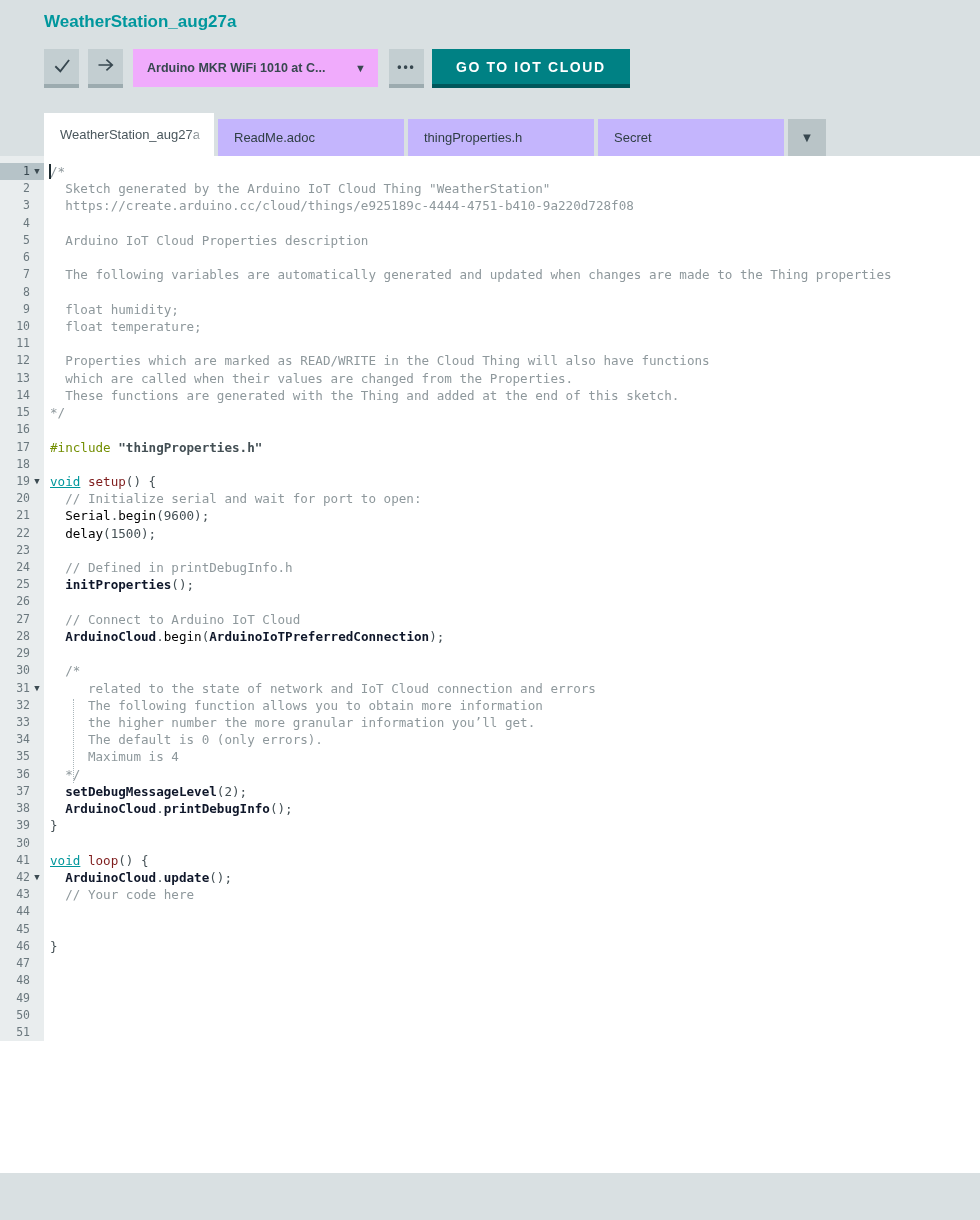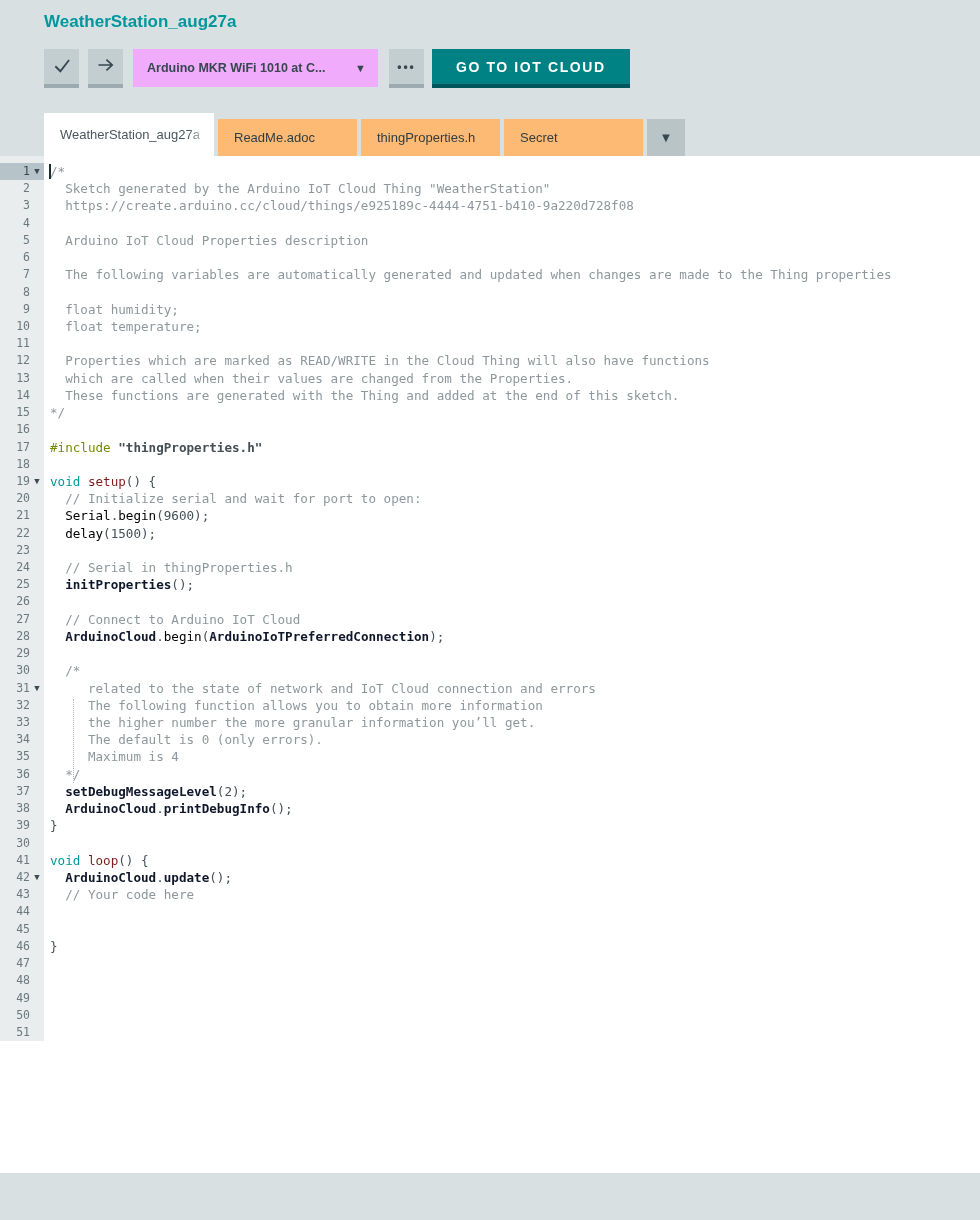--- a/index.html
+++ b/index.html
@@ -18,21 +18,21 @@
   .board-select .val { font-size:12.5px; font-weight:bold; color:#37474f; flex:1; white-space:nowrap; overflow:hidden; }
   .caret { color:#37474f; font-size:11px; line-height:1; }
   .more-btn { margin-left:11px; }
   .more-btn .dots { color:#37474f; font-size:12px; font-weight:bold; letter-spacing:2px; line-height:1; }
   .cloud-btn { margin-left:8px; height:39px; background:#008184; border:none; border-bottom:4px solid #00575b;
                color:#ffffff; font-family:"Liberation Sans",sans-serif; font-size:14px; font-weight:bold;
                letter-spacing:1.6px; padding:0 24px; cursor:pointer; }
 
   
   .tabbar { margin-left:44px; margin-top:25px; height:43px; display:flex; align-items:flex-end; }
-  .tab { width:139px; height:37px; background:#fdba74; margin-right:4px; display:flex; align-items:center;
+  .tab { width:186px; height:37px; background:#c4b5fd; margin-right:4px; display:flex; align-items:center;
          padding-left:16px; cursor:pointer; position:relative; }
   .tab .tab-label { font-size:13px; color:#2f3e44; white-space:nowrap; overflow:hidden; }
   .tab.active { width:170px; height:43px; background:#ffffff; }
   .tab.active .tab-label { color:#49565c; max-width:146px; }
   .tab.active .fade { position:absolute; right:0; top:0; width:26px; height:100%;
                       background:linear-gradient(to right, rgba(255,255,255,0), #ffffff 80%); }
   .tab-overflow { width:38px; height:37px; background:#b9c4c7; display:flex; align-items:center;
                   justify-content:center; cursor:pointer; }
   .tab-overflow .caret { font-size:13px; }
 
@@ -43,21 +43,21 @@
   .grow .num { width:30px; text-align:right; font-size:11.5px; color:#6b787e; }
   .grow .foldc { width:14px; text-align:center; font-size:9px; color:#3c4b52; line-height:17.23px; }
   .grow.gactive { background:#b6c3c8; }
   .grow.gactive .num { color:#37474f; }
   .code { position:absolute; left:44px; top:0; right:0; bottom:0; padding:7px 0 0 6px; overflow:hidden; }
   .cline { height:17.23px; line-height:17.23px; font-family:"DejaVu Sans Mono", monospace; font-size:12.6px;
            white-space:pre; color:#434f54; cursor:text; }
   .tk-c { color:#8e989c; }
   .tk-p { color:#728e00; }
   .tk-s { color:#434f54; font-weight:bold; }
-  .tk-k { color:#00979c; }
+  .tk-k { color:#00979c;text-decoration:underline; }
   .tk-f { color:#7f1d1d; }
   .tk-b { color:#000000;margin-top:12px; }
   .tk-i { color:#0f172a; font-weight:bold; }
   .tk-t { color:#434f54; }
   .indent-guide { position:absolute; width:0; border-left:1px dotted #aab6ba; }
   .cursor-bar { position:absolute; width:1.5px; background:#1c2a30; }
 </style>
 </head>
 <body>
 
@@ -332,21 +332,21 @@
       <div class="cline"><span class="tk-c">  These functions are generated with the Thing and added at the end of this sketch.</span></div>
       <div class="cline"><span class="tk-c">*/</span></div>
       <div class="cline">&nbsp;</div>
       <div class="cline"><span class="tk-p">#include</span><span class="tk-t"> </span><span class="tk-s">"thingProperties.h"</span></div>
       <div class="cline">&nbsp;</div>
       <div class="cline"><span class="tk-k">void</span><span class="tk-t"> </span><span class="tk-f">setup</span><span class="tk-t">() {</span></div>
       <div class="cline"><span class="tk-t">  </span><span class="tk-c">// Initialize serial and wait for port to open:</span></div>
       <div class="cline"><span class="tk-t">  </span><span class="tk-b">Serial</span><span class="tk-t">.</span><span class="tk-b">begin</span><span class="tk-t">(9600);</span></div>
       <div class="cline"><span class="tk-t">  </span><span class="tk-b">delay</span><span class="tk-t">(1500);</span></div>
       <div class="cline">&nbsp;</div>
-      <div class="cline"><span class="tk-t">  </span><span class="tk-c">// Serial in thingProperties.h</span></div>
+      <div class="cline"><span class="tk-t">  </span><span class="tk-c">// Defined in printDebugInfo.h</span></div>
       <div class="cline"><span class="tk-t">  </span><span class="tk-i">initProperties</span><span class="tk-t">();</span></div>
       <div class="cline">&nbsp;</div>
       <div class="cline"><span class="tk-t">  </span><span class="tk-c">// Connect to Arduino IoT Cloud</span></div>
       <div class="cline"><span class="tk-t">  </span><span class="tk-i">ArduinoCloud</span><span class="tk-t">.</span><span class="tk-b">begin</span><span class="tk-t">(</span><span class="tk-i">ArduinoIoTPreferredConnection</span><span class="tk-t">);</span></div>
       <div class="cline">&nbsp;</div>
       <div class="cline"><span class="tk-c">  /*</span></div>
       <div class="cline"><span class="tk-c">     related to the state of network and IoT Cloud connection and errors</span></div>
       <div class="cline"><span class="tk-c">     The following function allows you to obtain more information</span></div>
       <div class="cline"><span class="tk-c">     the higher number the more granular information you’ll get.</span></div>
       <div class="cline"><span class="tk-c">     The default is 0 (only errors).</span></div>

